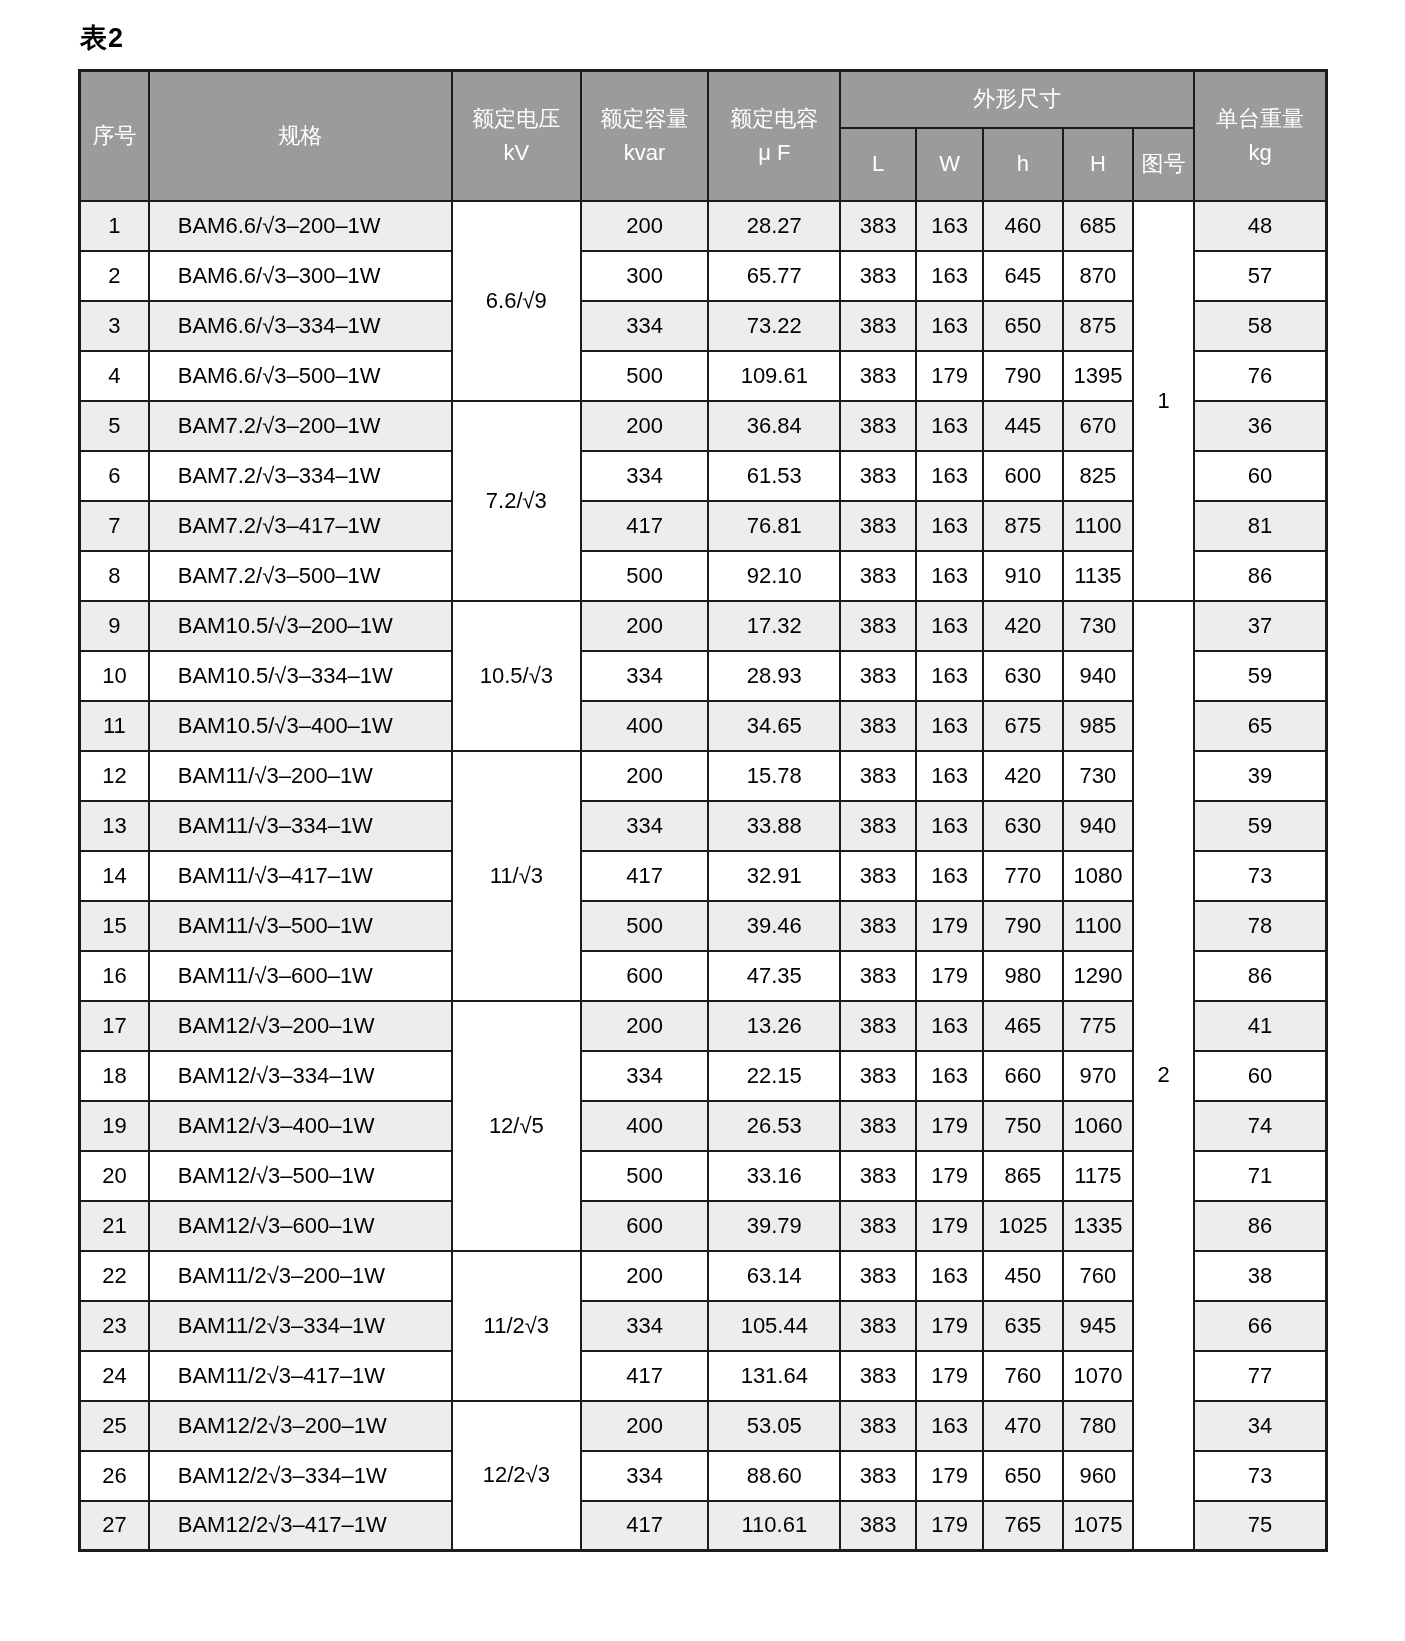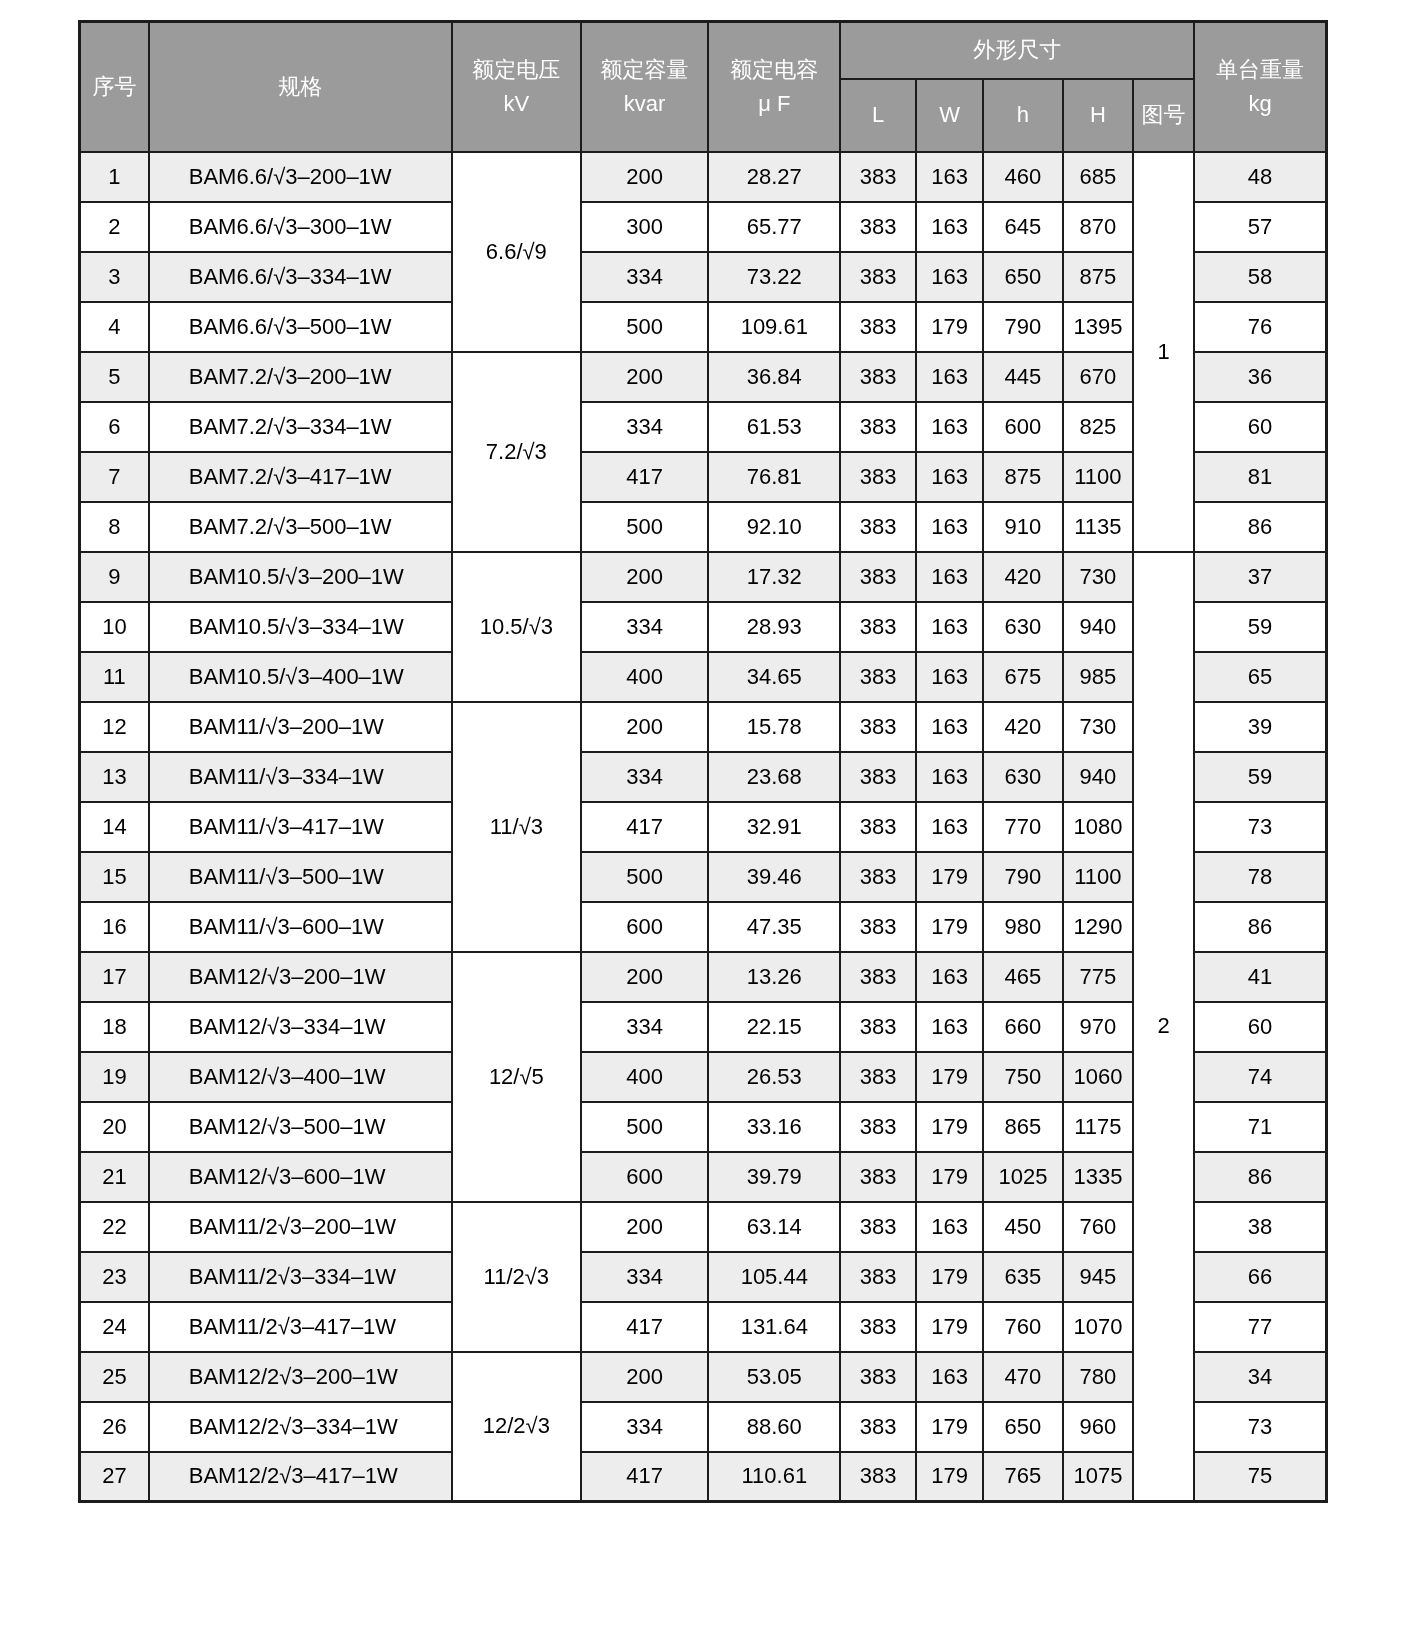--- a/index.html
+++ b/index.html
@@ -55,29 +55,30 @@
   .spec-table thead tr.head-sub th { height: 73px; }
   .spec-table thead th .hline { line-height: 1.55; }
   .spec-table tbody td {
     font-size: 22px;
     height: 50px;
     background: var(--row-plain);
   }
   .spec-table tbody tr.odd td { background: var(--row-alt); }
   .spec-table tbody td.spec-cell {
     text-align: left;
-    padding-left: 39px;
+    padding-left: 28px;
   }
   .spec-table tbody td.merged-cell { background: var(--row-plain) !important; }
 </style>
 </head>
 <body>
 
 <div class="page">
 
+  <div class="doc-title">表2</div>
 
   <table class="spec-table">
     <colgroup>
       <col style="width:67px">
       <col style="width:293px">
       <col style="width:125px">
       <col style="width:123px">
       <col style="width:128px">
       <col style="width:73px">
       <col style="width:65px">
@@ -258,21 +259,21 @@
           <td>383</td>
           <td>163</td>
           <td>420</td>
           <td>730</td>
           <td>39</td>
         </tr>
         <tr class="odd">
           <td>13</td>
           <td class="spec-cell">BAM11/√3–334–1W</td>
           <td>334</td>
-          <td>23.68</td>
+          <td>33.88</td>
           <td>383</td>
           <td>163</td>
           <td>630</td>
           <td>940</td>
           <td>59</td>
         </tr>
         <tr class="even">
           <td>14</td>
           <td class="spec-cell">BAM11/√3–417–1W</td>
           <td>417</td>

